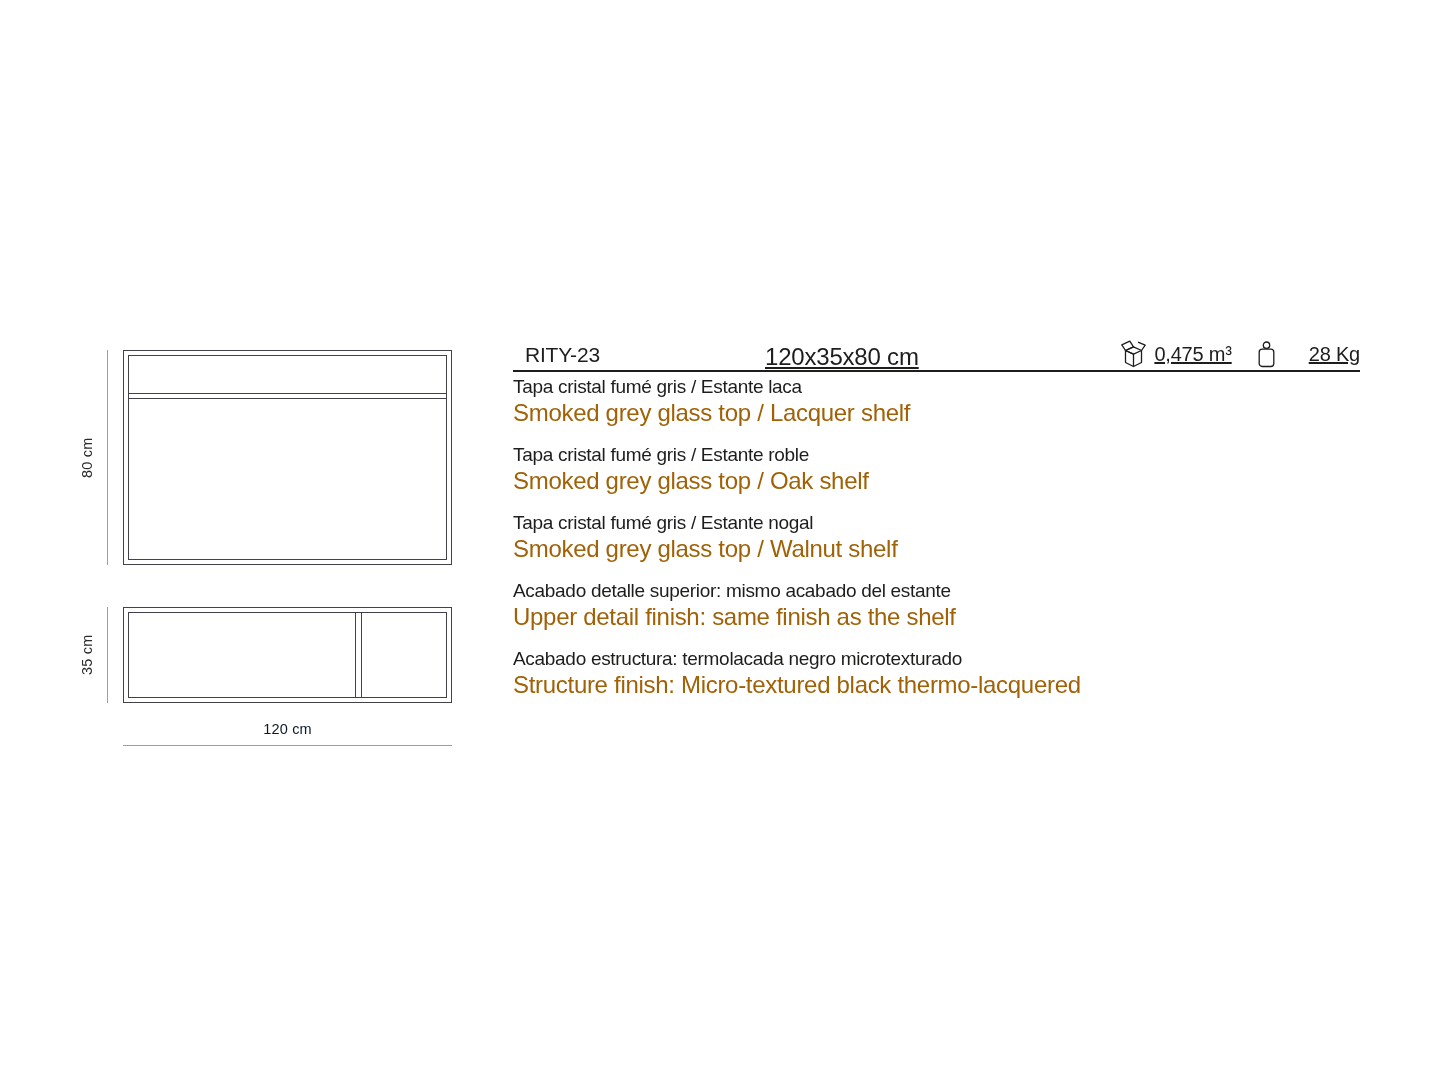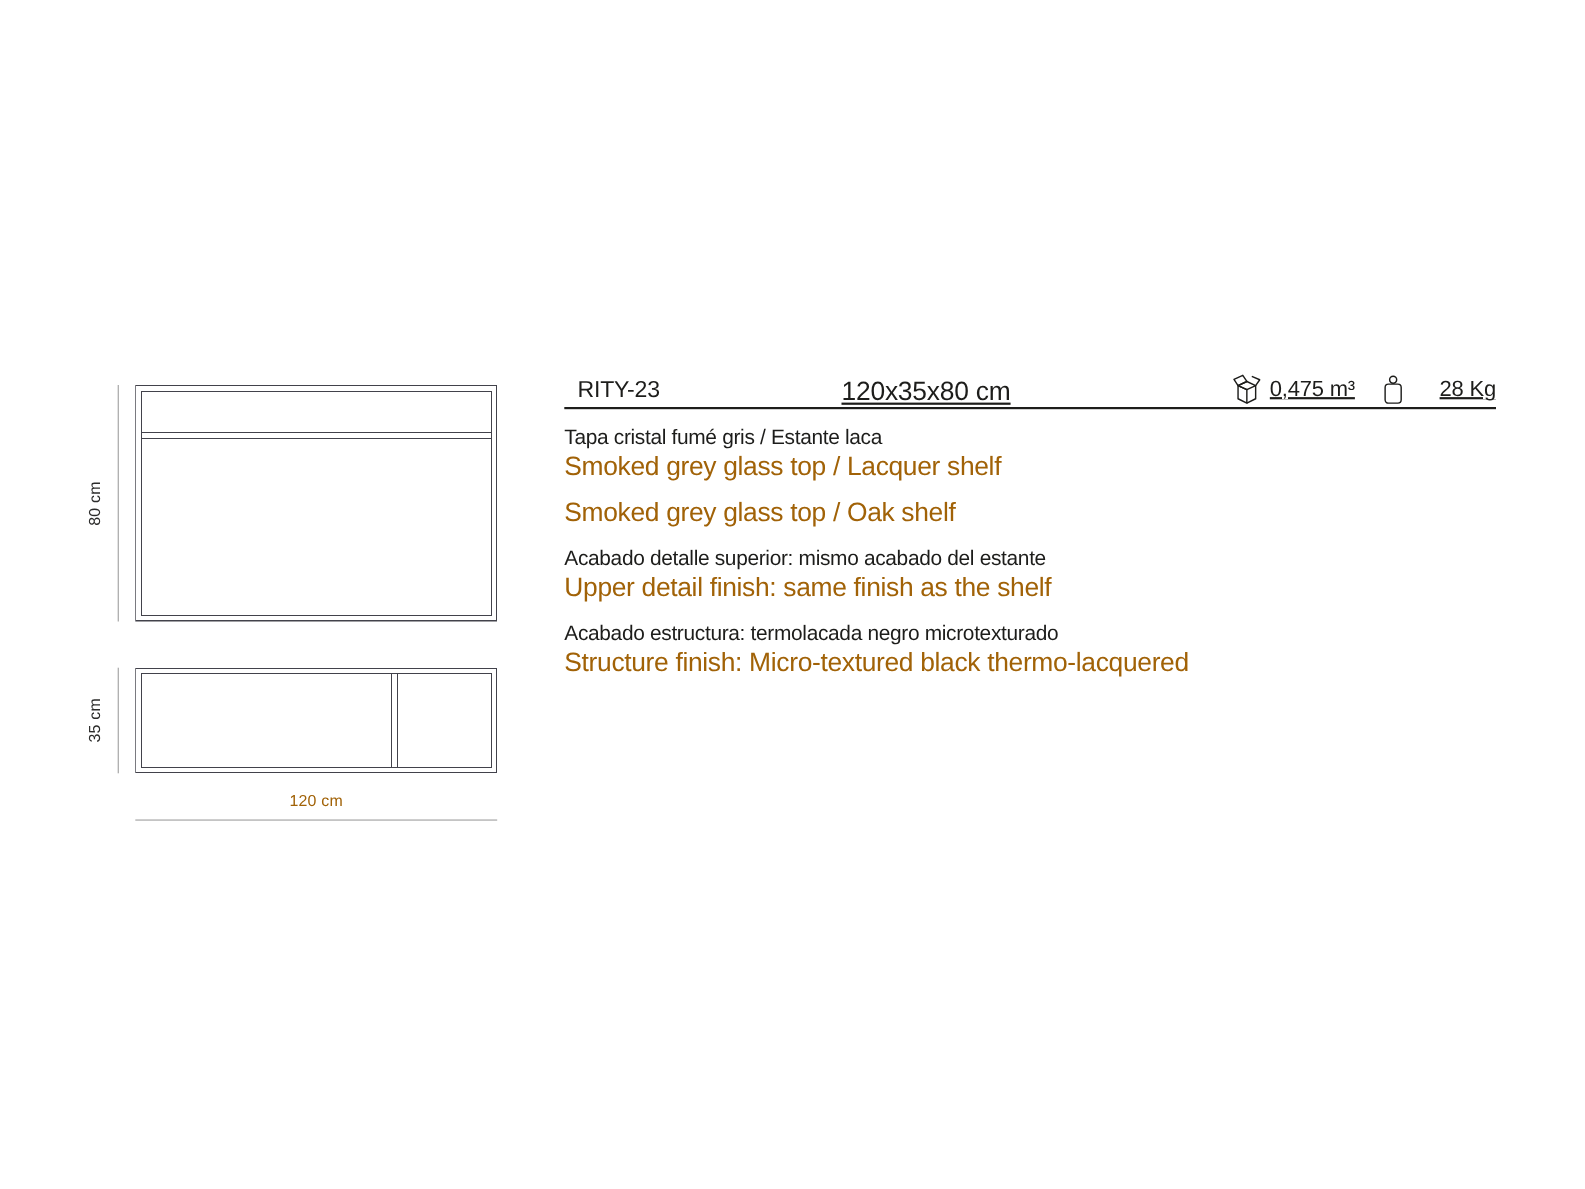--- a/index.html
+++ b/index.html
@@ -35,21 +35,21 @@
     text-align: center;
   }
   .label-80 { left: 79px; top: 350px; height: 215px; }
   .label-35 { left: 79px; top: 607px; height: 96px; }
   .dim-label-h {
     position: absolute;
     left: 123px; top: 721px; width: 329px;
     text-align: center;
     font-size: 14.5px;
     letter-spacing: 0.2px;
-    color: #a16207;
+    color: #0f172a;
   }
 
   
   .info {
     position: absolute;
     left: 513px; top: 338px; width: 847px;
   }
   .info-header {
     position: relative;
     height: 34px;
@@ -66,21 +66,21 @@
   .metrics {
     position: absolute; right: 0; top: 0;
     display: flex; align-items: center; gap: 10px;
     height: 32px;
   }
   .metric { display: flex; align-items: center; gap: 7px; }
   .metric + .metric { margin-left: 14px; gap: 32px; }
   .metric-value { font-size: 20px; letter-spacing: -0.2px; white-space: nowrap; text-decoration: underline; }
   .metric-icon { display: block; }
 
-  .specs { margin-top: 14px; }
+  .specs { margin-top: 2px; }
   .spec-pair { margin-bottom: 16px; }
   .spec-es {
     font-size: 19px; line-height: 26px;
     letter-spacing: -0.3px;
     color: #1d1d1b;
   }
   .spec-en {
     font-size: 24px; line-height: 26px;
     letter-spacing: -0.3px;
     color: #a16207;
@@ -145,21 +145,26 @@
         </div>
       </div>
     </div>
 
     <div class="specs">
       <div class="spec-pair">
         <div class="spec-es">Tapa cristal fumé gris / Estante laca</div>
         <div class="spec-en">Smoked grey glass top / Lacquer shelf</div>
       </div>
       <div class="spec-pair">
+        <div class="spec-es">Tapa cristal fumé gris / Estante roble</div>
         <div class="spec-en">Smoked grey glass top / Oak shelf</div>
+      </div>
+      <div class="spec-pair">
+        <div class="spec-es">Tapa cristal fumé gris / Estante nogal</div>
+        <div class="spec-en">Smoked grey glass top / Walnut shelf</div>
       </div>
       <div class="spec-pair">
         <div class="spec-es">Acabado detalle superior: mismo acabado del estante</div>
         <div class="spec-en">Upper detail finish: same finish as the shelf</div>
       </div>
       <div class="spec-pair">
         <div class="spec-es">Acabado estructura: termolacada negro microtexturado</div>
         <div class="spec-en">Structure finish: Micro-textured black thermo-lacquered</div>
       </div>
     </div>

